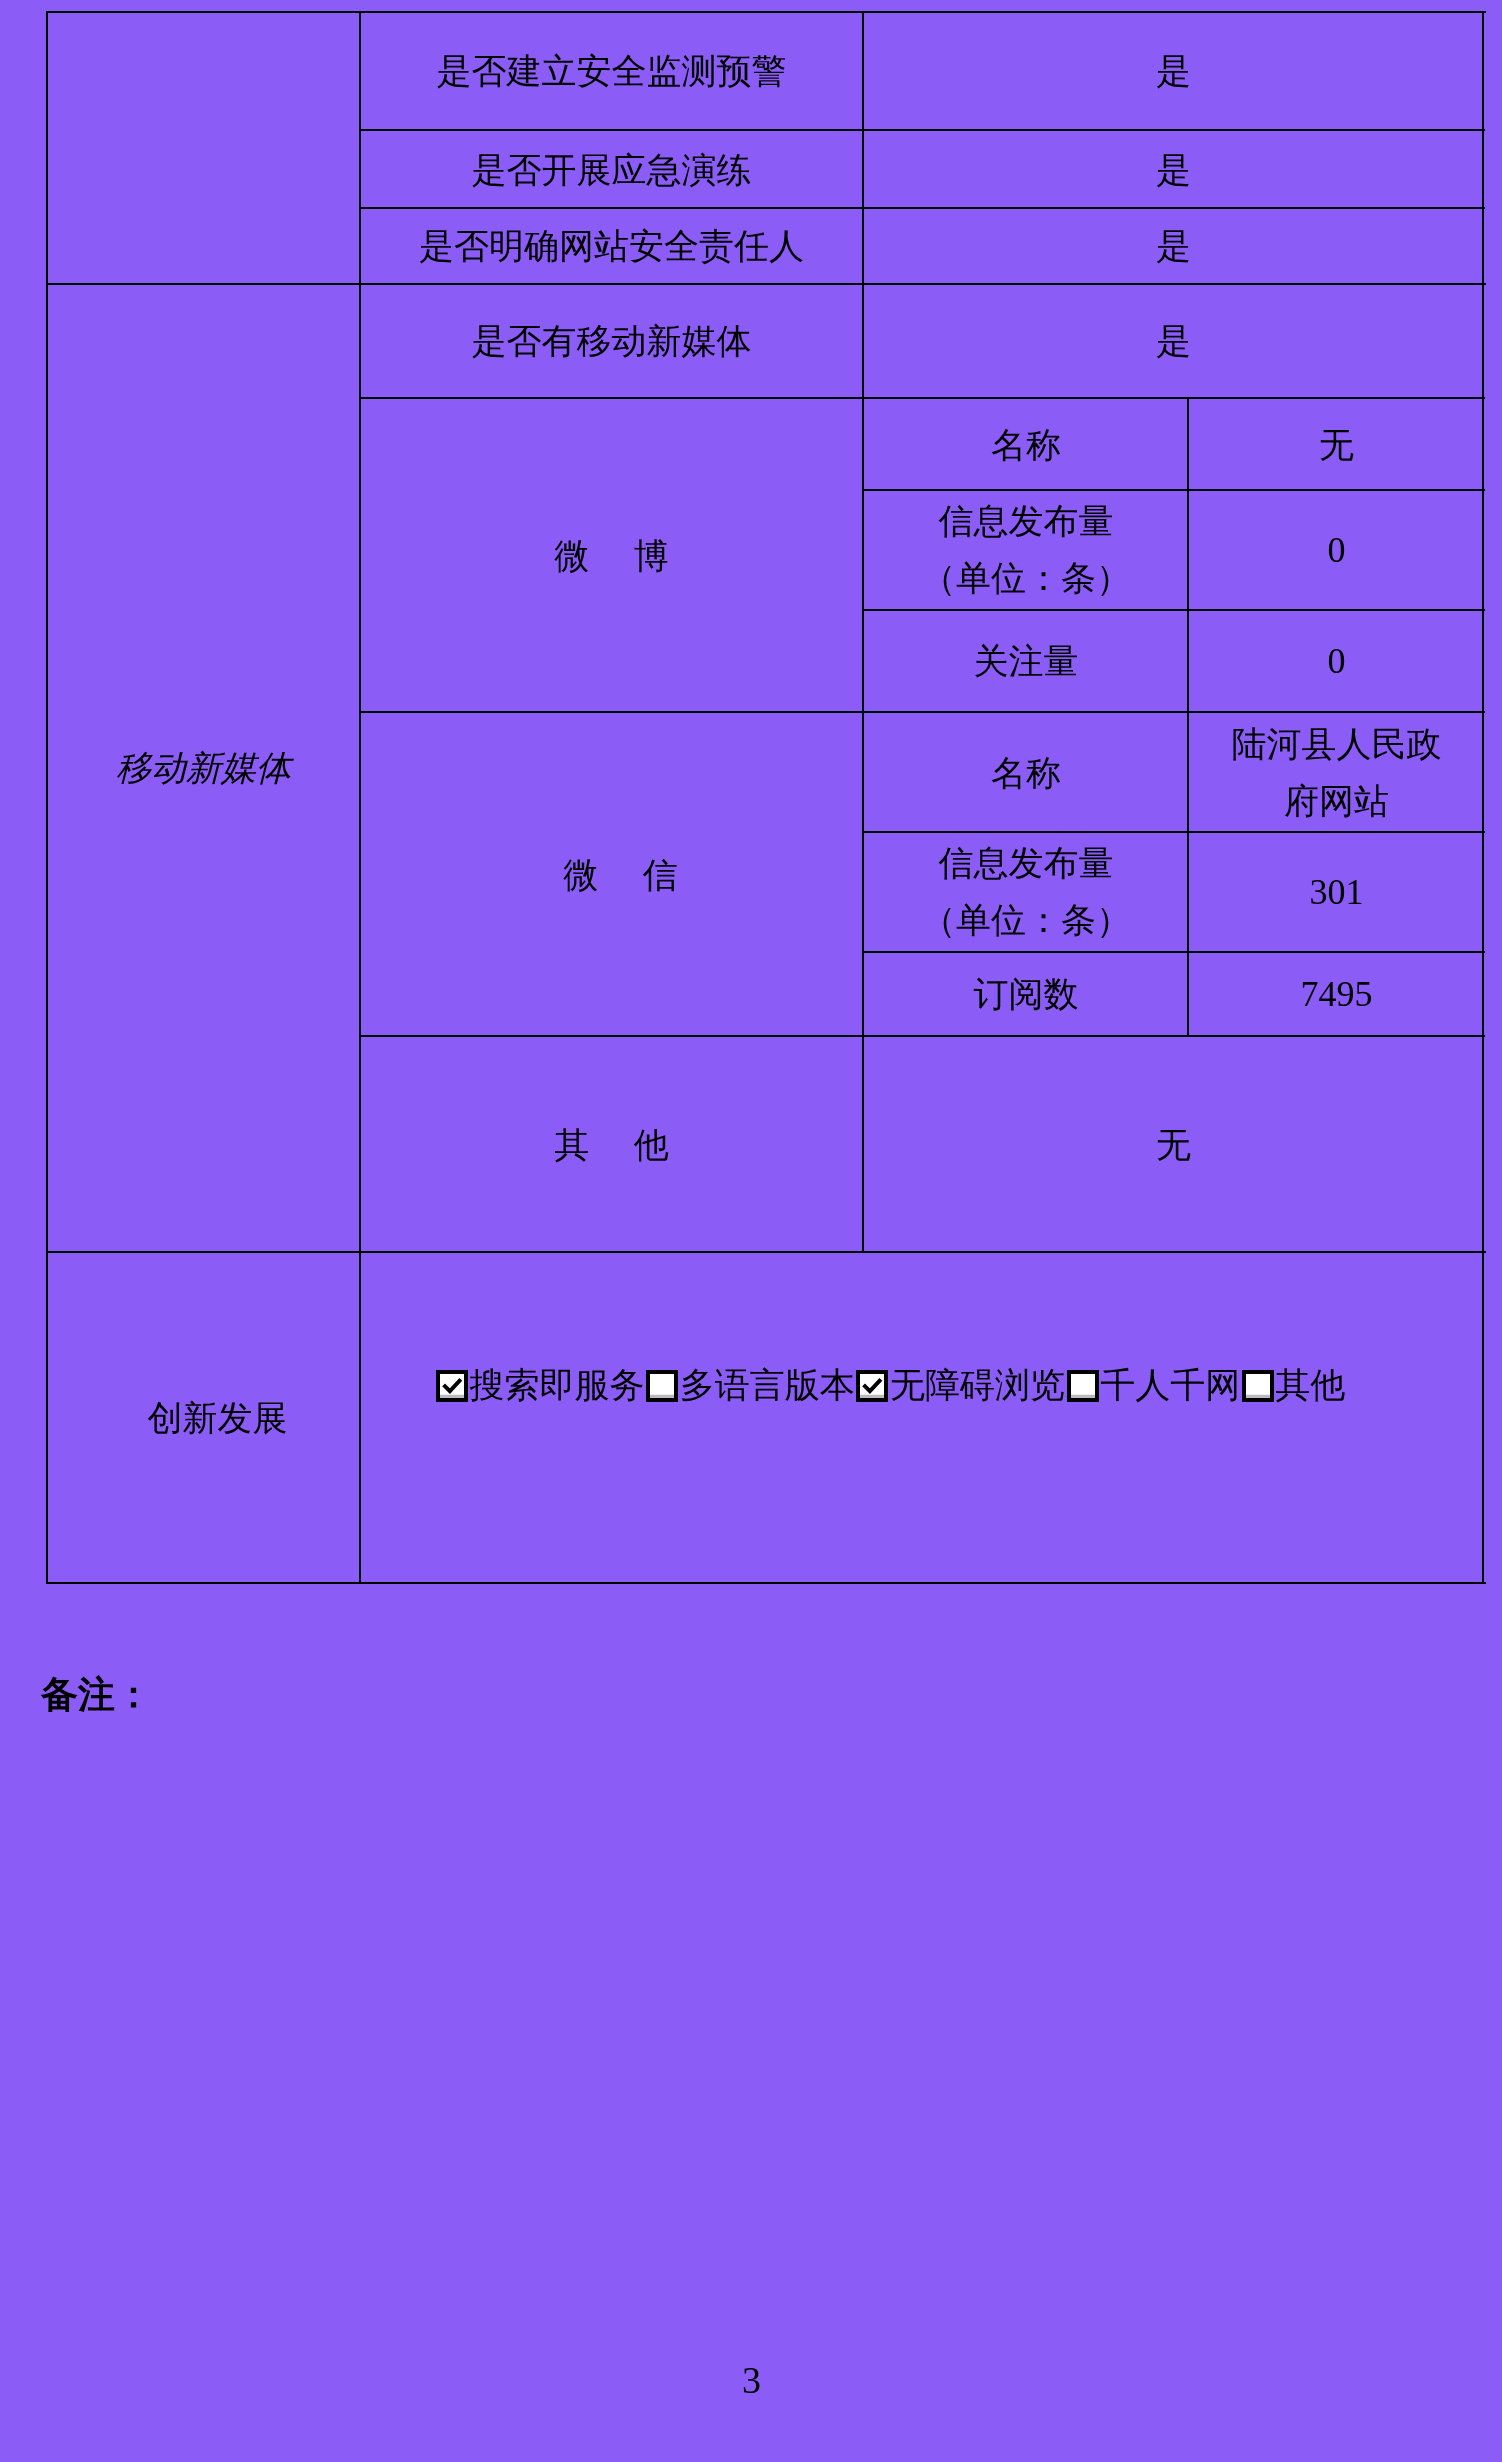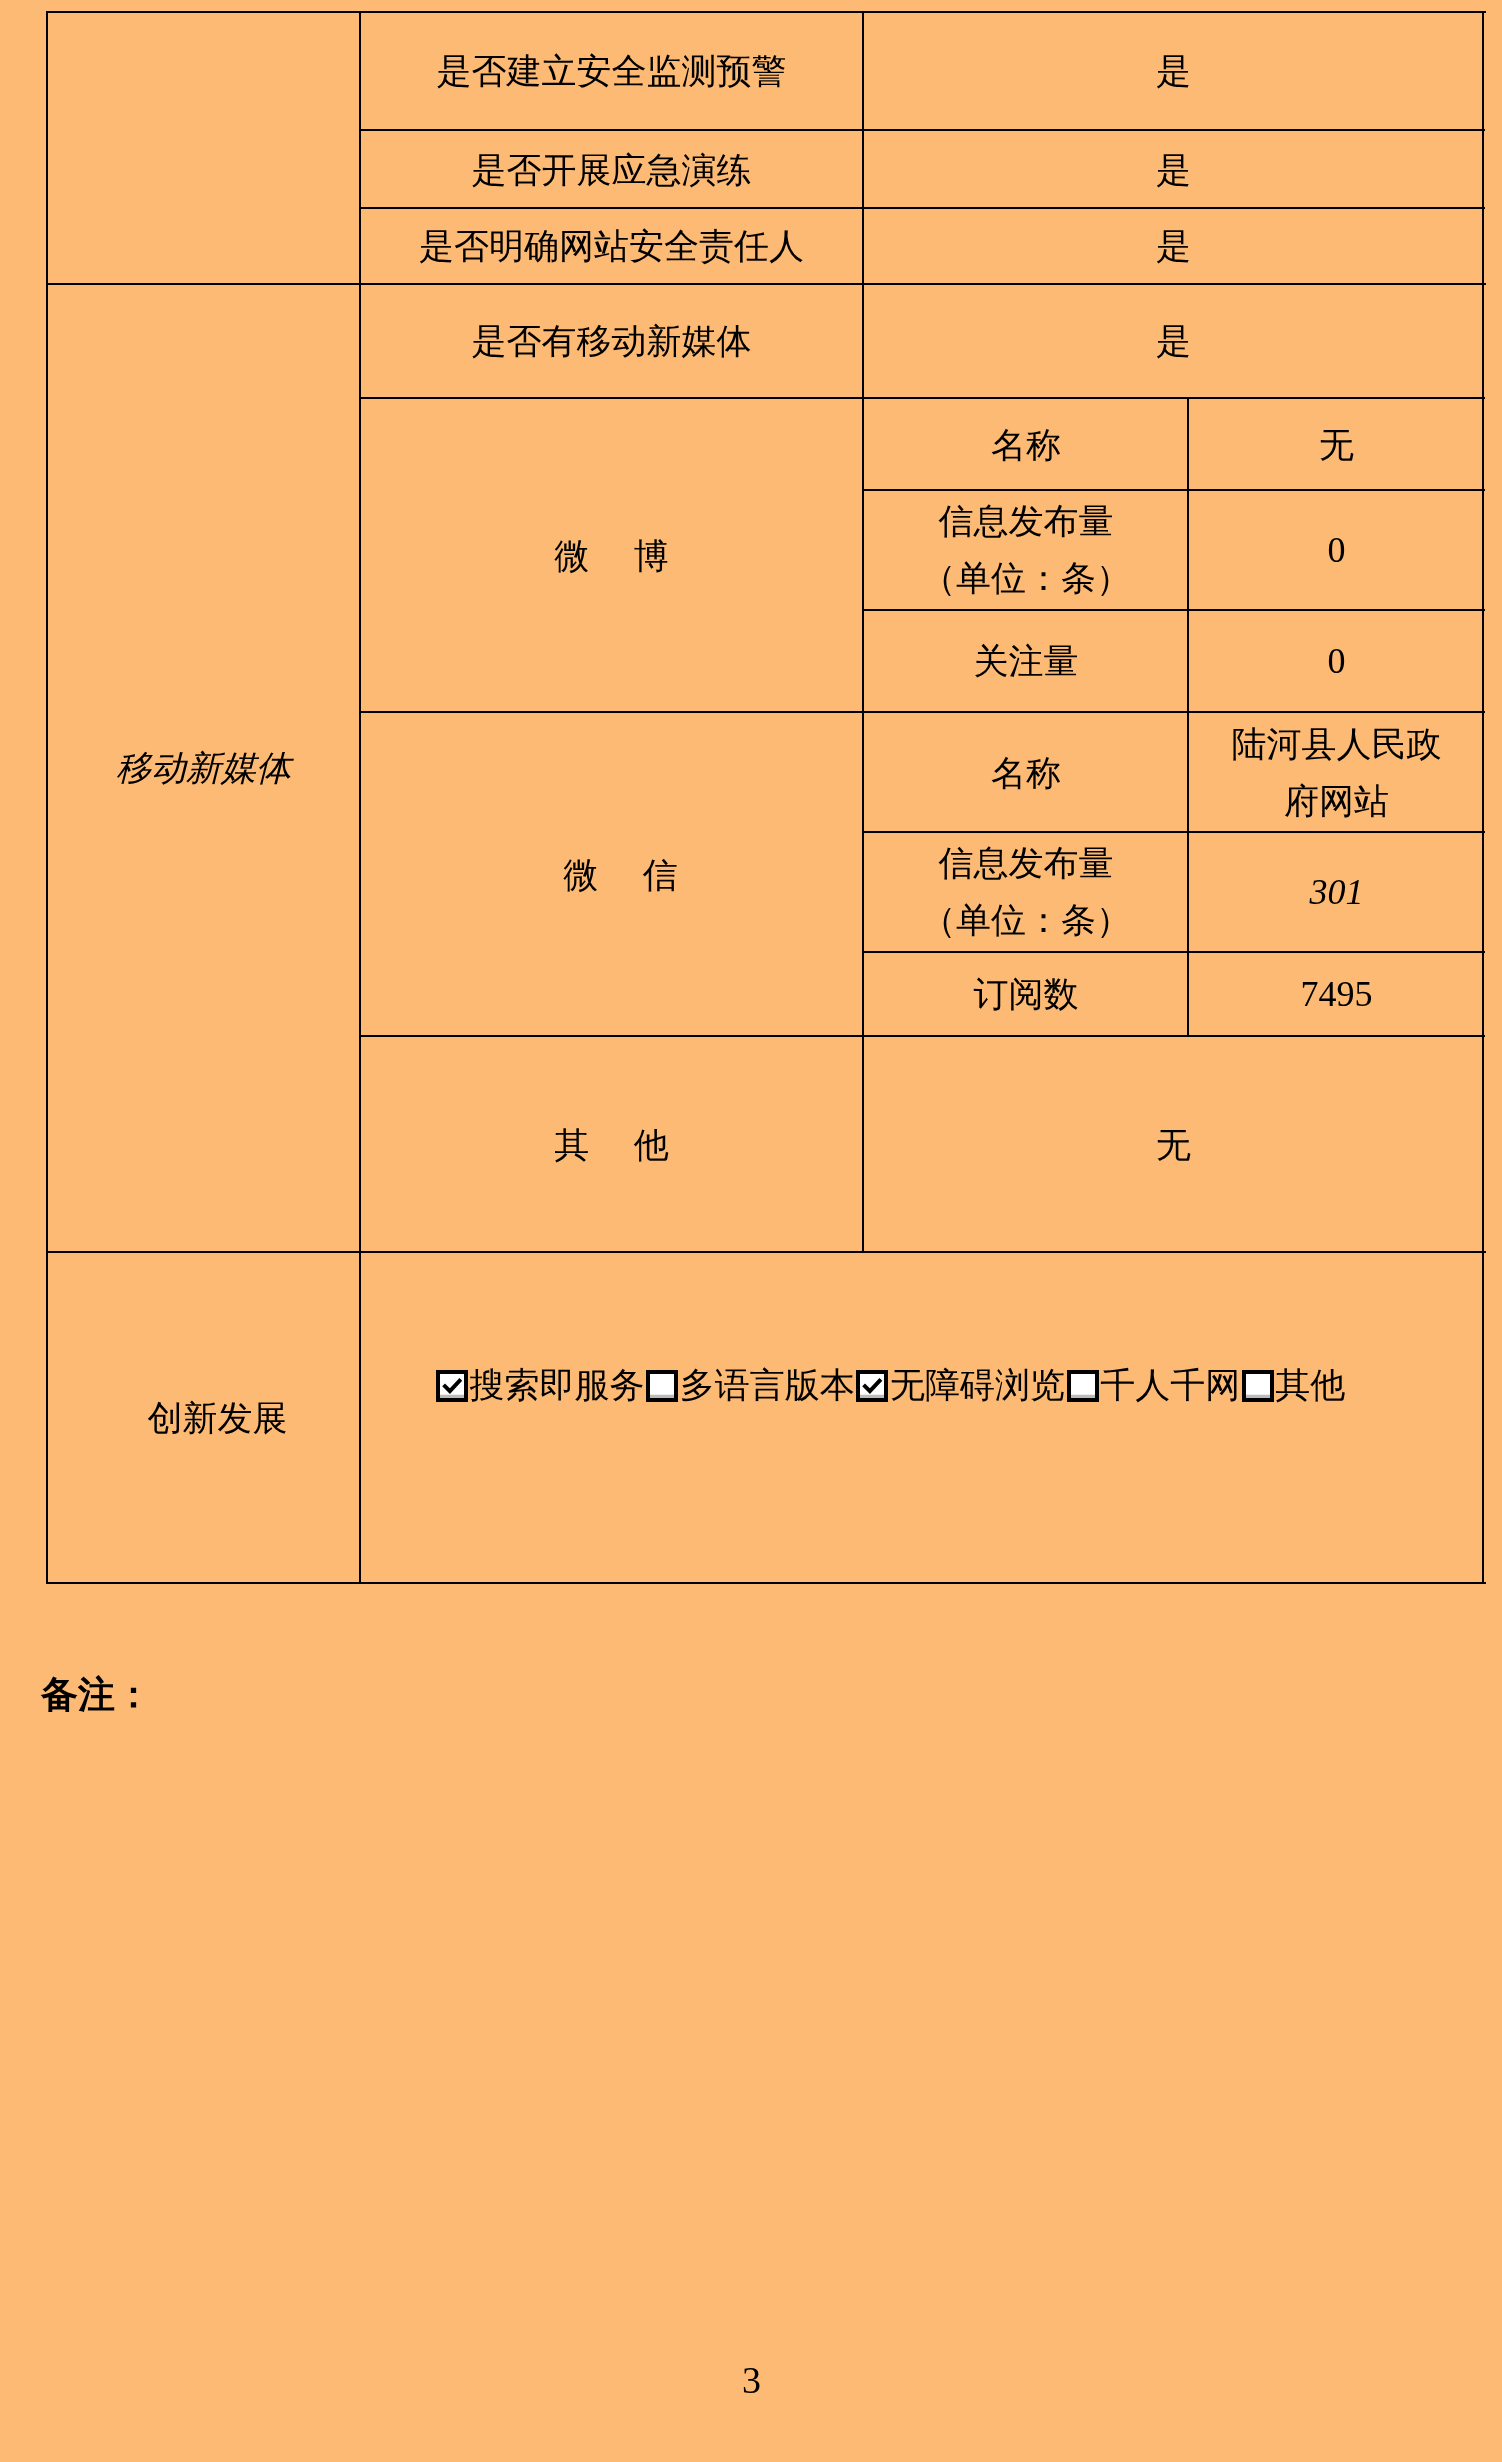--- a/index.html
+++ b/index.html
@@ -1,18 +1,18 @@
 <!DOCTYPE html>
 <html style="font-size:12.6px"><head>
 <meta charset="utf-8">
 <style>
   html, body { margin:0; padding:0; background:#ffffff; }
   body { width:1503px; height:2462px; position:relative; overflow:hidden;
          font-family:"DejaVu Serif","Liberation Serif",serif; color:#000; }
-  .page { position:absolute; left:0; top:0; width:1503px; height:2462px; background:#fdba74; }
+  .page { position:absolute; left:0; top:0; width:1503px; height:2462px; background:#8b5cf6; }
   .hl { position:absolute; height:2.4px; background:#000; }
   .vl { position:absolute; width:2.4px; background:#000; }
   .cell { position:absolute; display:flex; align-items:center; justify-content:center;
           text-align:center; box-sizing:border-box; font-size:35px; line-height:57px; }
   .cell span { display:block; }
   .num { font-family:"Liberation Serif","DejaVu Serif",serif; font-size:36px; }
   .spaced { letter-spacing:0; white-space:pre; }
   .opts { position:absolute; left:436px; top:1362px; height:47px; display:flex; align-items:flex-start;
           font-size:35px; white-space:nowrap; }
   .opt { display:flex; align-items:center; }
@@ -131,21 +131,21 @@
       <span>陆河县人民政</span>
       <span>府网站</span>
     </div>
   </div>
   <div class="cell" style="left:864px; top:833px; width:324px; height:118px;">
     <div>
       <span>信息发布量</span>
       <span>（单位：条）</span>
     </div>
   </div>
-  <div class="cell num" style="left:1190px; top:833px; width:293px; height:118px;font-style:italic;">
+  <div class="cell num" style="left:1190px; top:833px; width:293px; height:118px;">
     <span>301</span>
   </div>
   <div class="cell" style="left:864px; top:953px; width:324px; height:83px;">
     <span>订阅数</span>
   </div>
   <div class="cell num" style="left:1190px; top:953px; width:293px; height:83px;">
     <span>7495</span>
   </div>
 
   <div class="cell" style="left:361px; top:1038px; width:501px; height:214px;">

